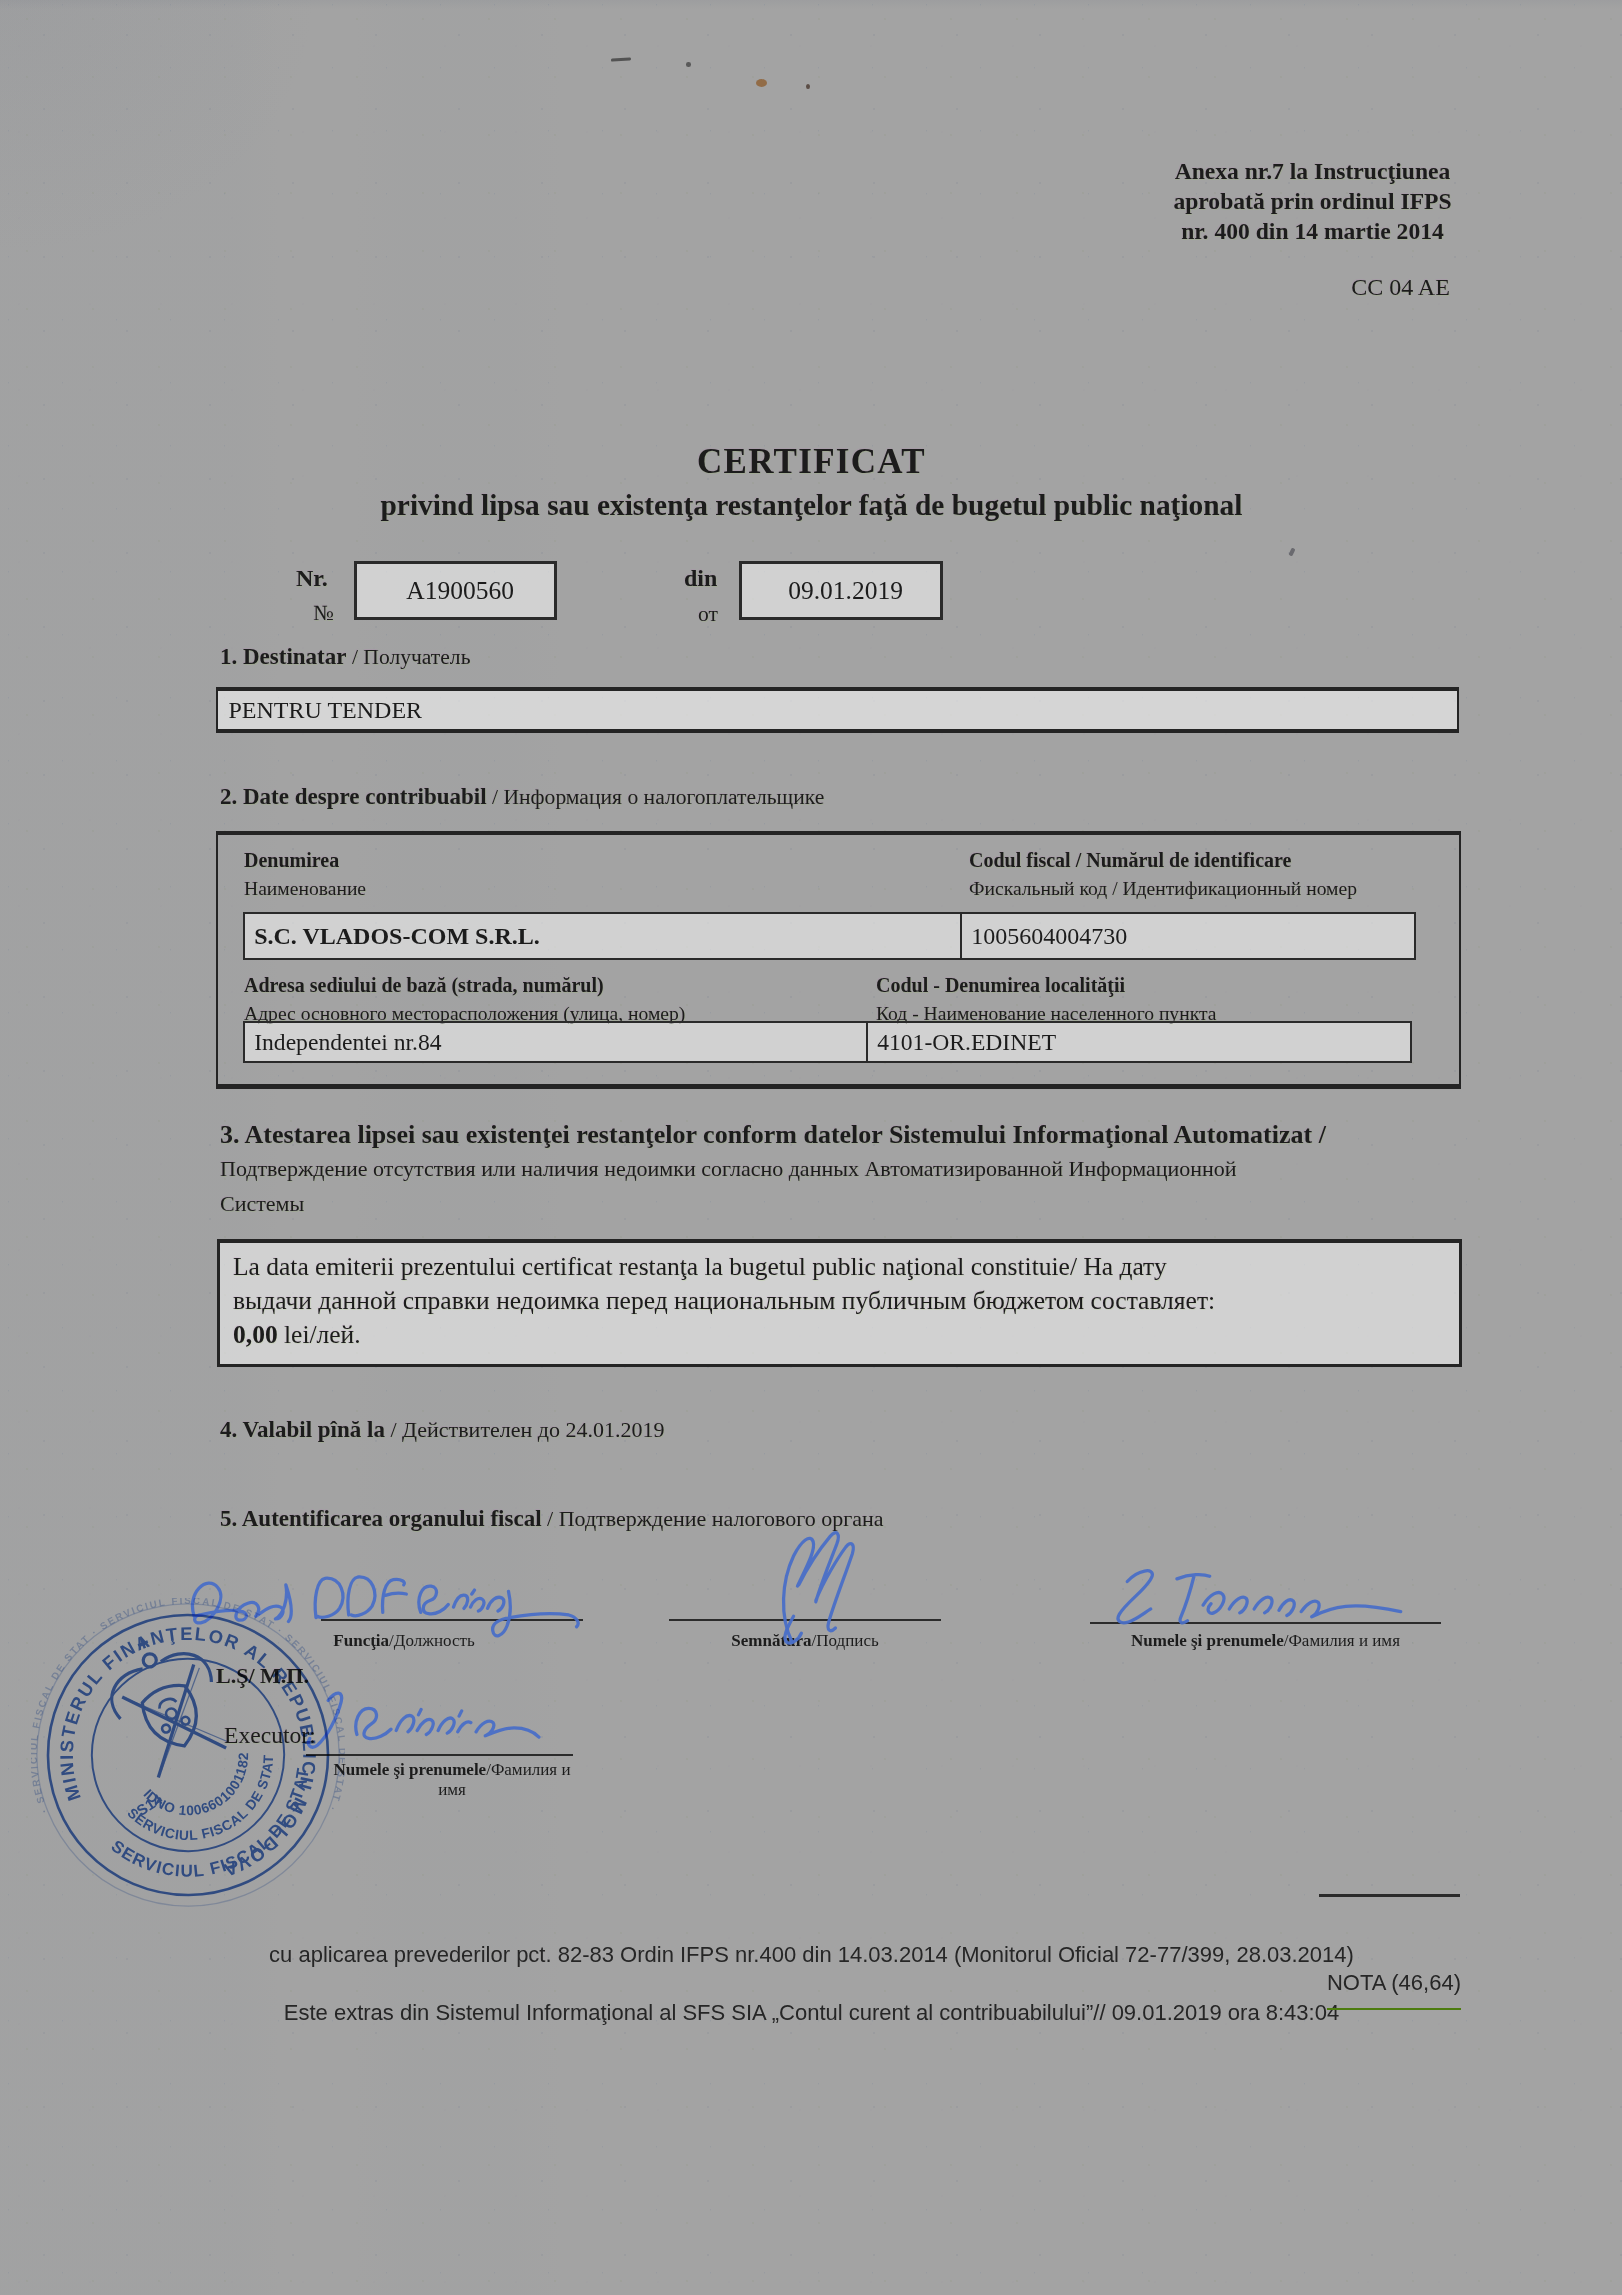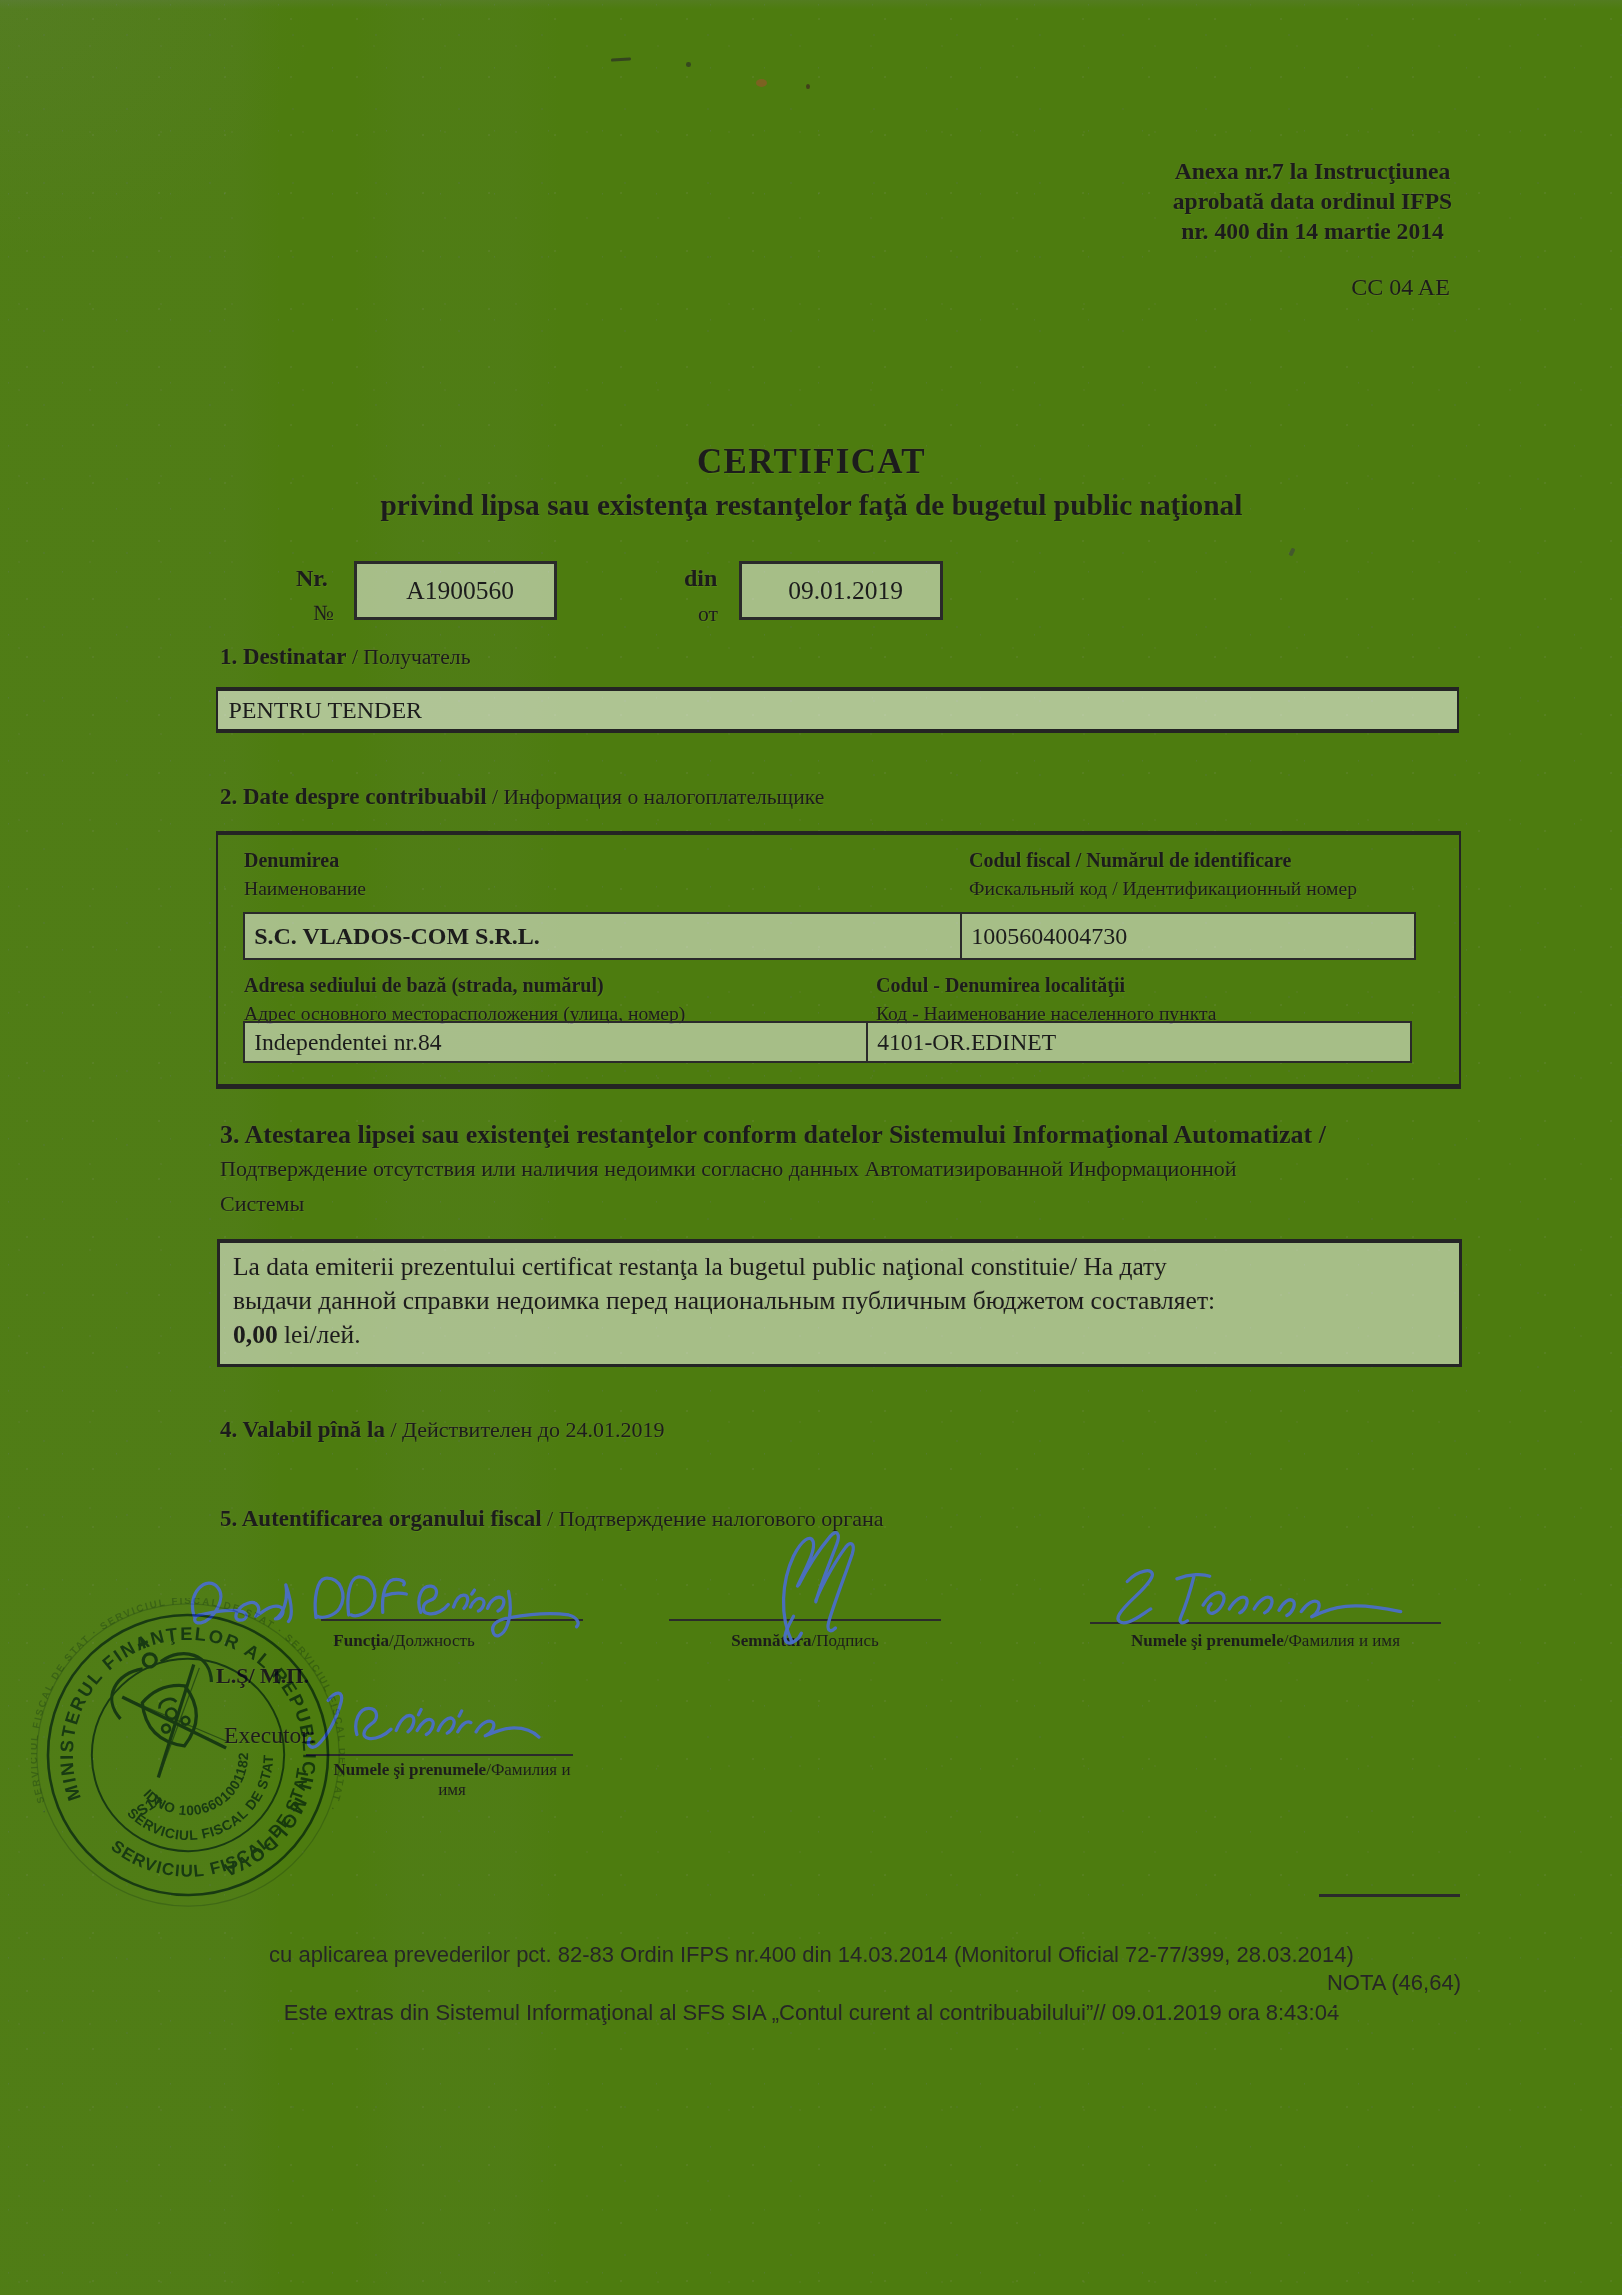--- a/index.html
+++ b/index.html
@@ -1,16 +1,16 @@
 <!DOCTYPE html>
 <html style="font-size:10.5px"><head>
 <meta charset="utf-8">
 <style>
   html,body{margin:0;padding:0;background:#777;}
-  .page{position:relative;width:1623px;height:2295px;background:#4d7c0f;overflow:hidden;
+  .page{position:relative;width:1623px;height:2295px;background:#a3a3a3;overflow:hidden;
         font-family:"Liberation Serif", serif;color:#1c1c1c;}
   
   .page::before{content:"";position:absolute;inset:0;pointer-events:none;z-index:0;
     background-image:
       radial-gradient(circle at 8.5px 4.6px, rgba(110,125,150,.20) 0 0.8px, transparent 1px),
       radial-gradient(circle at 27px 19px, rgba(140,150,120,.16) 0 0.7px, transparent 0.9px),
       radial-gradient(circle at 44px 35px, rgba(100,110,130,.14) 0 0.7px, transparent 1px),
       radial-gradient(circle at 19px 46px, rgba(150,140,160,.12) 0 0.6px, transparent 0.9px);
     background-size:54px 63px,66px 58px,83px 74px,71px 86px;}
   .page::after{content:"";position:absolute;inset:0;pointer-events:none;z-index:0;
@@ -41,21 +41,21 @@
 <div class="page" data-name="scanned-certificate-page">
 
   <div class="speck" data-name="scan-speck" style="left:611px;top:58px;width:19.6px;height:3.3px;background:rgba(40,40,40,.65);border-radius:1.3px;transform:rotate(-4deg);"></div>
   <div class="speck" data-name="scan-speck" style="left:686px;top:62px;width:4.6px;height:4.6px;background:rgba(40,40,40,.6);"></div>
   <div class="speck" data-name="scan-speck" style="left:756px;top:79px;width:11px;height:7.9px;background:rgba(140,90,40,.75);"></div>
   <div class="speck" data-name="scan-speck" style="left:806px;top:84px;width:3.9px;height:5.2px;background:rgba(60,40,30,.7);"></div>
   <div class="speck" data-name="scan-speck" style="left:1290px;top:548px;width:3.9px;height:7.9px;background:rgba(60,60,70,.55);transform:rotate(25deg);border-radius:1.3px;"></div>
 
   <div class="abs ctr b scan" data-name="annex-note" style="left:1150px;top:156px;width:325px;font-size:23.6px;line-height:30px;">
     <div data-name="annex-line-1">Anexa nr.7 la Instrucţiunea</div>
-    <div data-name="annex-line-2">aprobată data ordinul IFPS</div>
+    <div data-name="annex-line-2">aprobată prin ordinul IFPS</div>
     <div data-name="annex-line-3">nr. 400 din 14 martie 2014</div>
   </div>
   <div class="abs ctr scan" data-name="form-code" style="left:1332px;top:274px;width:137px;font-size:24px;">CC 04 AE</div>
 
   <div class="abs ctr b scan" data-name="page-title" style="left:0;top:442px;width:1623px;font-size:35px;letter-spacing:1.3px;">CERTIFICAT</div>
   <div class="abs ctr b scan" data-name="page-subtitle" style="left:0;top:489px;width:1623px;font-size:29.4px;">privind lipsa sau existenţa restanţelor faţă de bugetul public naţional</div>
 
   <div class="abs b scan" data-name="nr-label" style="left:296px;top:565px;font-size:24px;">Nr.</div>
   <div class="abs scan" data-name="nr-label-ru" style="left:313px;top:601px;font-size:21.6px;">№</div>
   <div class="abs vbox cell" data-name="certificate-number-box" style="left:354px;top:561px;width:203px;height:59px;border-width:3.3px;justify-content:center;">

